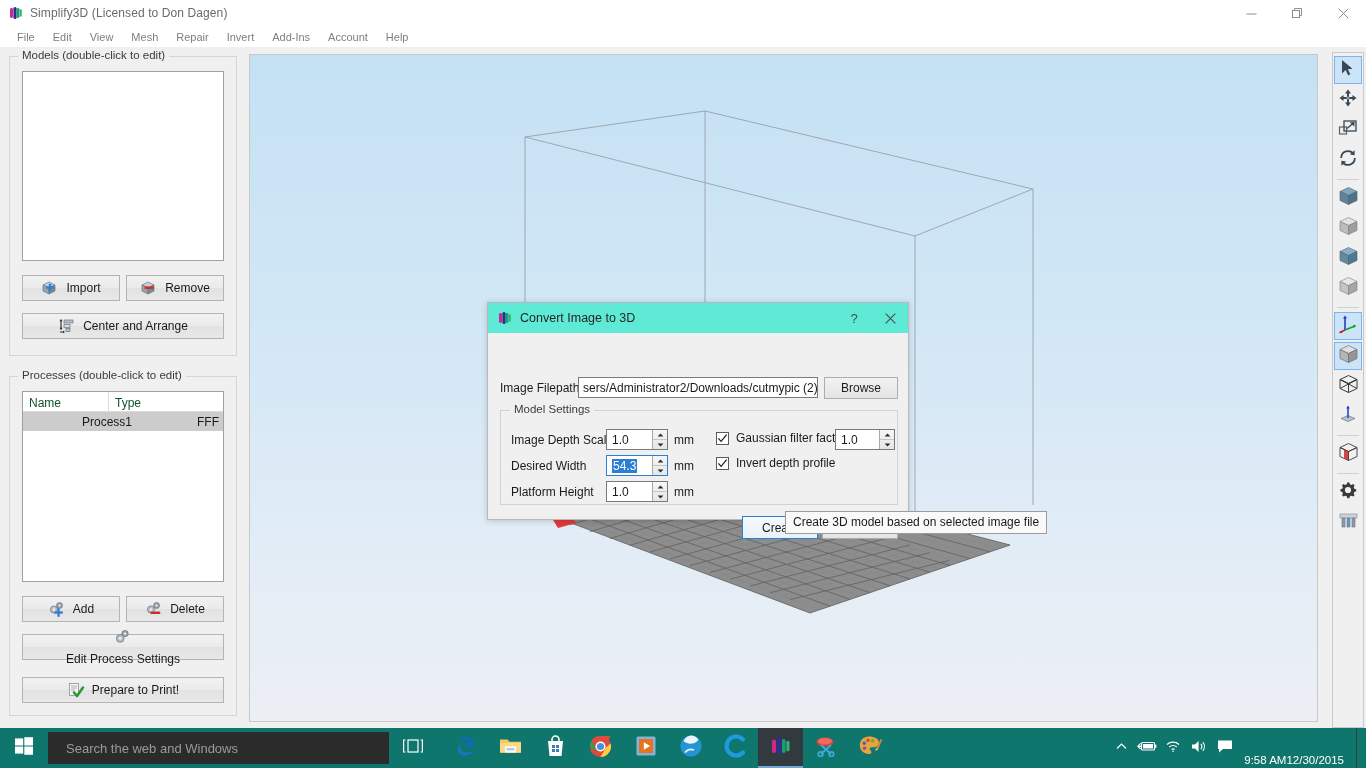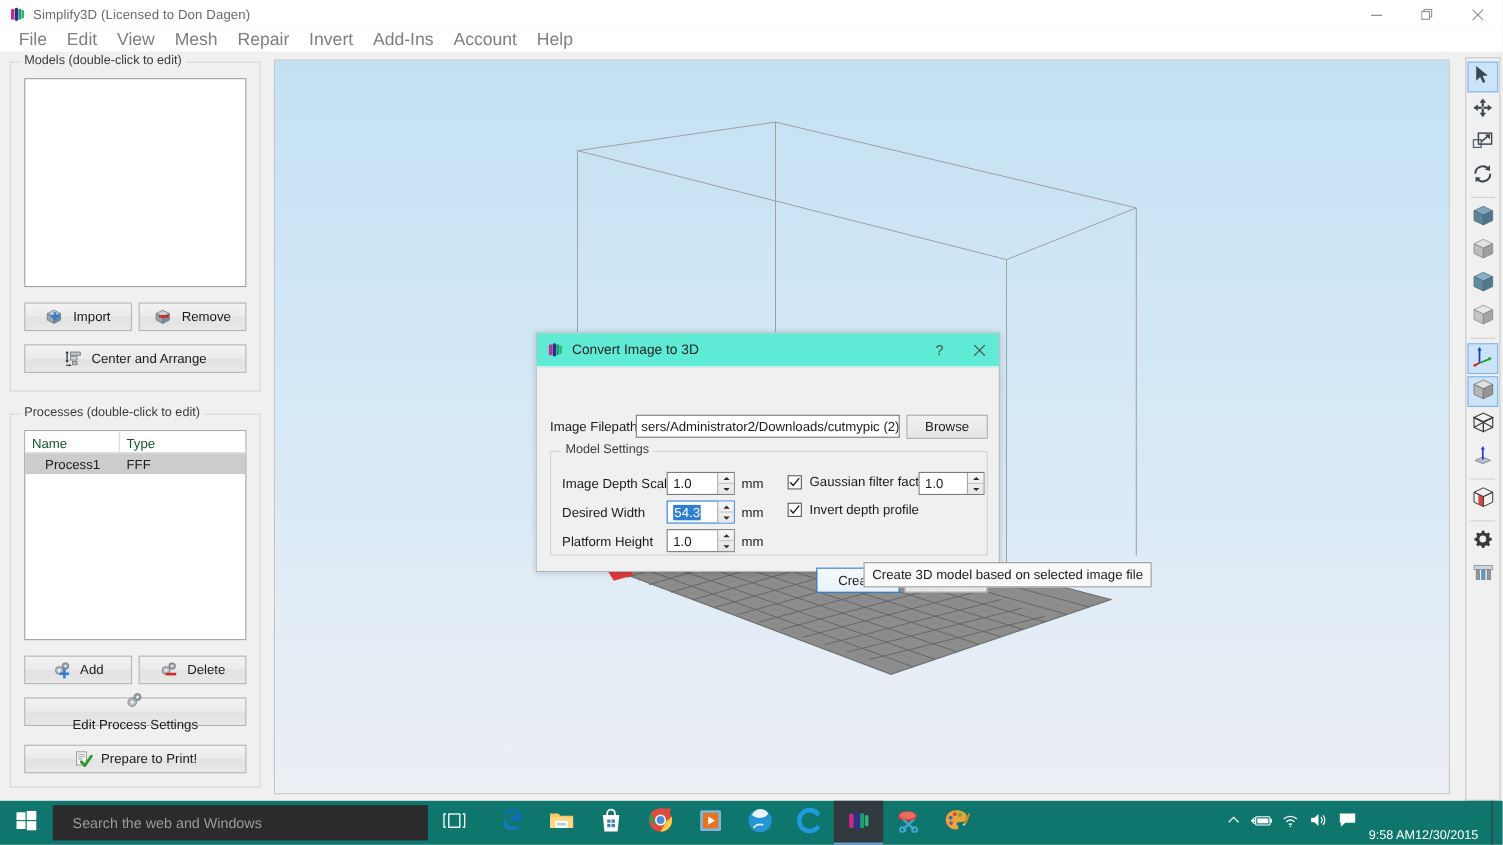--- a/index.html
+++ b/index.html
@@ -41,21 +41,21 @@
     color: #8a8f94;
   }
 
   
   .menubar {
     position: absolute; left: 0; top: 26px; width: 1366px; height: 21px;
     background: #ffffff;
     display: flex; align-items: center; padding-left: 8px;
   }
   .menu-item {
-    font-size: 16px; color: #7b8086; padding: 2px 9px; white-space: nowrap;
+    font-size: 11px; color: #7b8086; padding: 2px 9px; white-space: nowrap;
   }
 
   
   .leftpanel {
     position: absolute; left: 0; top: 47px; width: 248px; height: 681px;
     background: #f0f0f0;
   }
   .groupbox {
     position: absolute; left: 9px; width: 228px;
     border: 1px solid #d6d6d6;
@@ -80,21 +80,21 @@
     display: flex; height: 20px; border-bottom: 1px solid #dcdcdc;
     background: #ffffff;
   }
   .th {
     font-size: 12px; color: #14532d; padding: 2px 0 0 6px;
     display: flex; align-items: center;
   }
   .th.col-name { width: 86px; border-right: 1px solid #dcdcdc; }
   .th.col-type { flex: 1; }
   .trow { display: flex; height: 19px; background: #cccccc; }
-  .td { font-size: 12px; color: #1a1a1a; display: flex; align-items: center; }
+  .td { font-size: 12px; color: #1a1a1a; display: flex; align-items: center; margin-left: 41px; }
   .td.col-name { width: 86px; padding-left: 18px; }
   .td.col-type { flex: 1; padding-left: 6px; }
 
   .btn {
     position: absolute;
     background: linear-gradient(to bottom,#f2f2f2 0%, #eaeaea 50%, #e2e2e2 51%, #e8e8e8 100%);
     border: 1px solid #b4b4b4;
     font-size: 12px; color: #1a1a1a;
     display: flex; align-items: center; justify-content: center;
     gap: 7px;

